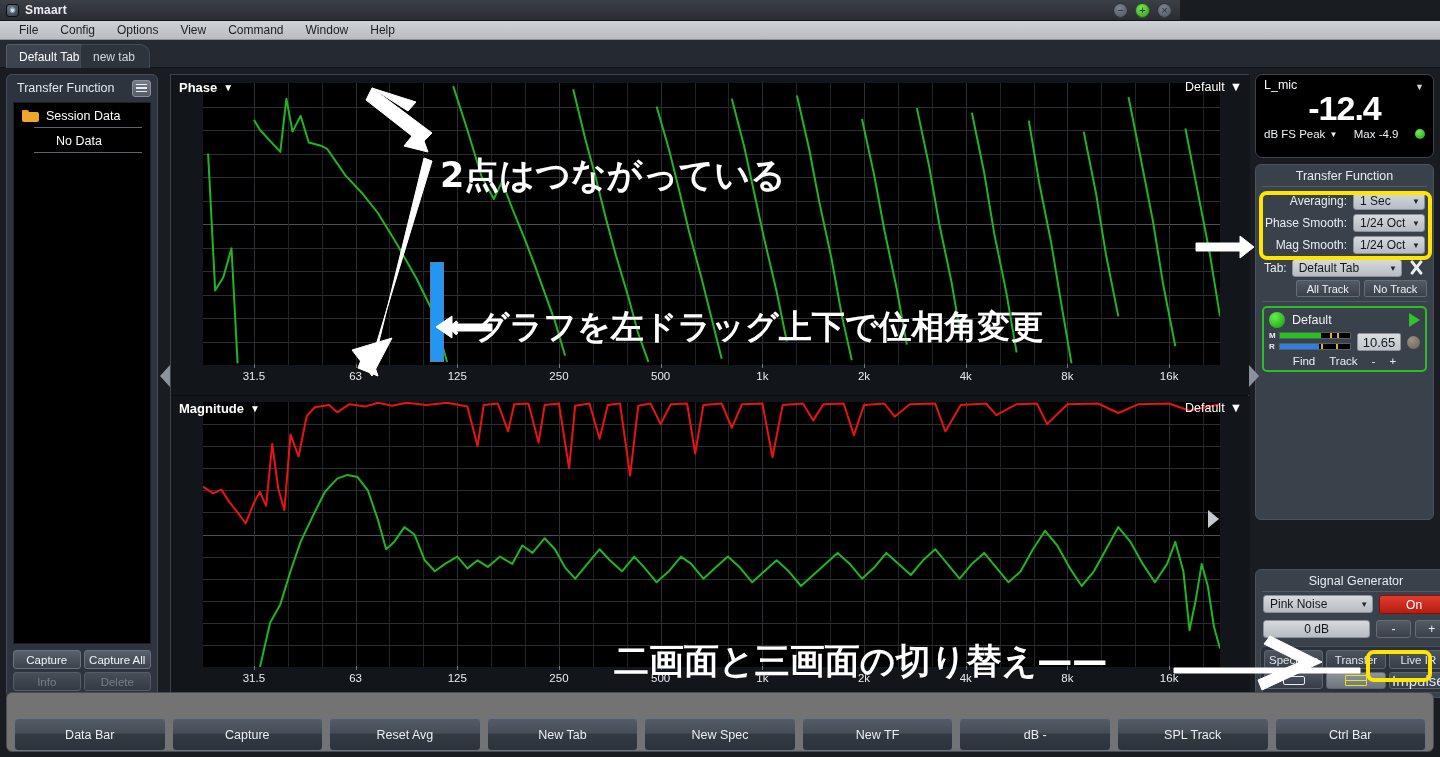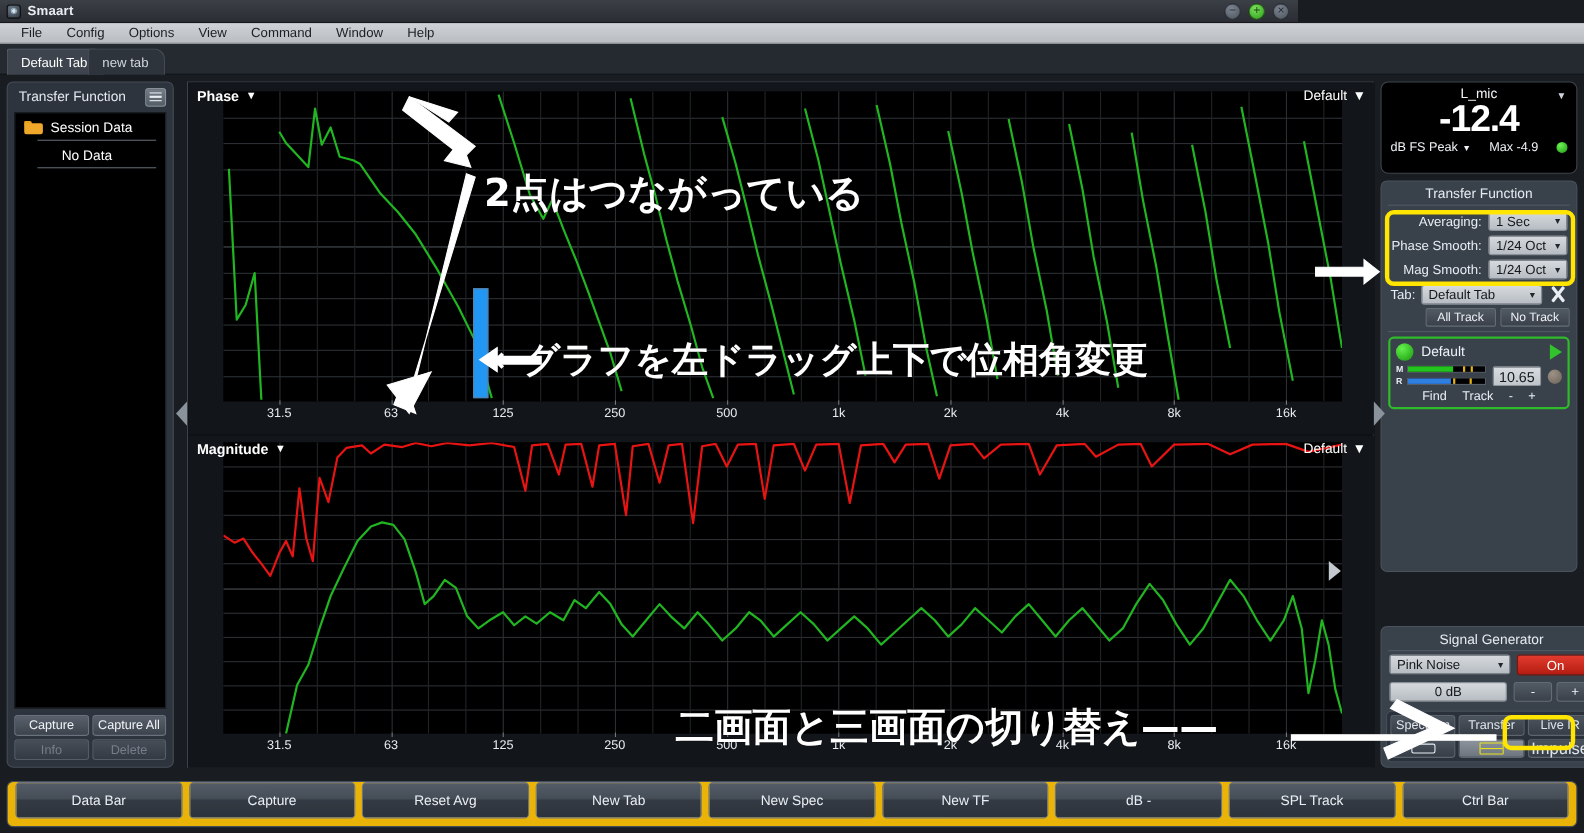--- a/index.html
+++ b/index.html
@@ -119,21 +119,21 @@
                 border-right: 10px solid #8a929c; }
   .arrow-right { left: 1249px; top: 365px; border-top: 11px solid transparent; border-bottom: 11px solid transparent;
                 border-left: 10px solid #8a929c; }
   .mag-play { position: absolute; left: 1208px; top: 510px; width:0;height:0;
               border-top: 9px solid transparent; border-bottom: 9px solid transparent;
               border-left: 11px solid #c3c9cf; z-index: 6; }
 
   
   .right-rail { position: absolute; left: 1255px; top: 74px; width: 179px; height: 624px; }
   .meter-box { background: #000; border: 1px solid #3d444d; border-radius: 7px; height: 84px; position: relative; padding: 3px 8px; }
-  .meter-name { text-align: center; color: #f3f6f9; font-size: 12.5px; }
+  .meter-name { color: #f3f6f9; font-size: 12.5px; }
   .meter-caret { position: absolute; right: 9px; top: 7px; color: #cfd5db; font-size: 9px; }
   .meter-val { text-align: center; color: #fff; font-size: 34px; font-weight: bold; line-height: 34px; margin-top: -1px; letter-spacing: -1px; }
   .meter-foot { display: flex; align-items: center; justify-content: space-between; margin-top: 3px; }
   .meter-unit { color: #eef2f5; font-size: 11.5px; display: flex; align-items: center; gap: 4px; }
   .meter-max { color: #eef2f5; font-size: 11.5px; }
   .meter-led { width: 10px; height: 10px; border-radius: 50%; background: radial-gradient(circle at 35% 30%, #6cf254, #1e9c10); }
 
   .panel-card { background: #39414b; border: 1px solid #4a525d; border-radius: 6px; margin-top: 6px; position: relative; }
   .card-title { text-align: center; color: #e6ebf0; font-size: 12.5px; padding: 4px 0 3px; }
   .card-div { height: 1px; background: #515a65; margin: 0 6px; }
@@ -197,23 +197,23 @@
   .view-icons { display: flex; gap: 3px; margin-top: 3px; }
   .vico { flex: 1; height: 17px; border-radius: 3px; background: linear-gradient(#4c545e,#363d46);
           border: 1px solid #5c646e; display: flex; align-items: center; justify-content: center; }
   .vico.sel { background: linear-gradient(#8d949d,#6c747e); }
   .vico .glyph1 { width: 22px; height: 9px; border: 1.5px solid #e8edf2; border-radius: 2px; }
   .vico .glyph2 { width: 22px; height: 11px; border: 1.5px solid #e8e21a; border-radius: 1px; position: relative; }
   .vico .glyph2:after { content:""; position:absolute; left:0; right:0; top:50%; height:1.5px; background:#e8e21a; margin-top:-.75px; }
   .vico-lbl { font-size: 15px; color: #dfe5eb; }
 
   
-  .bottombar { position: absolute; left: 6px; bottom: 5px; width: 1428px; height: 42px;
-               background: #eab308; border: 1px solid #454d58; border-radius: 6px;
-               display: flex; align-items: flex-start; gap: 6px; padding: 0 7px; }
+  .bottombar { position: absolute; left: 6px; bottom: 5px; width: 1428px; height: 60px;
+               background: #737373; border: 1px solid #454d58; border-radius: 6px;
+               display: flex; align-items: flex-end; gap: 6px; padding: 0 7px; }
   .bb-btn { flex: 1; height: 33px; border-radius: 4px; font-size: 12.5px; color: #eaeff4;
             background: linear-gradient(#545c67 0%, #454d57 45%, #333a43 50%, #2c333b 100%);
             border: 1px solid #6b7480; display: flex; align-items: center; justify-content: center; }
 
   
   .anno { position: absolute; color: #fff; font-weight: bold; z-index: 40;
           font-family: "DejaVu Sans", "Liberation Sans", sans-serif;
           text-shadow: 0 0 1px #000; white-space: nowrap; }
   .anno-1 { left: 440px; top: 152px; font-size: 35px; }
   .anno-2 { left: 718px; top: 212px; font-size: 33px; }

